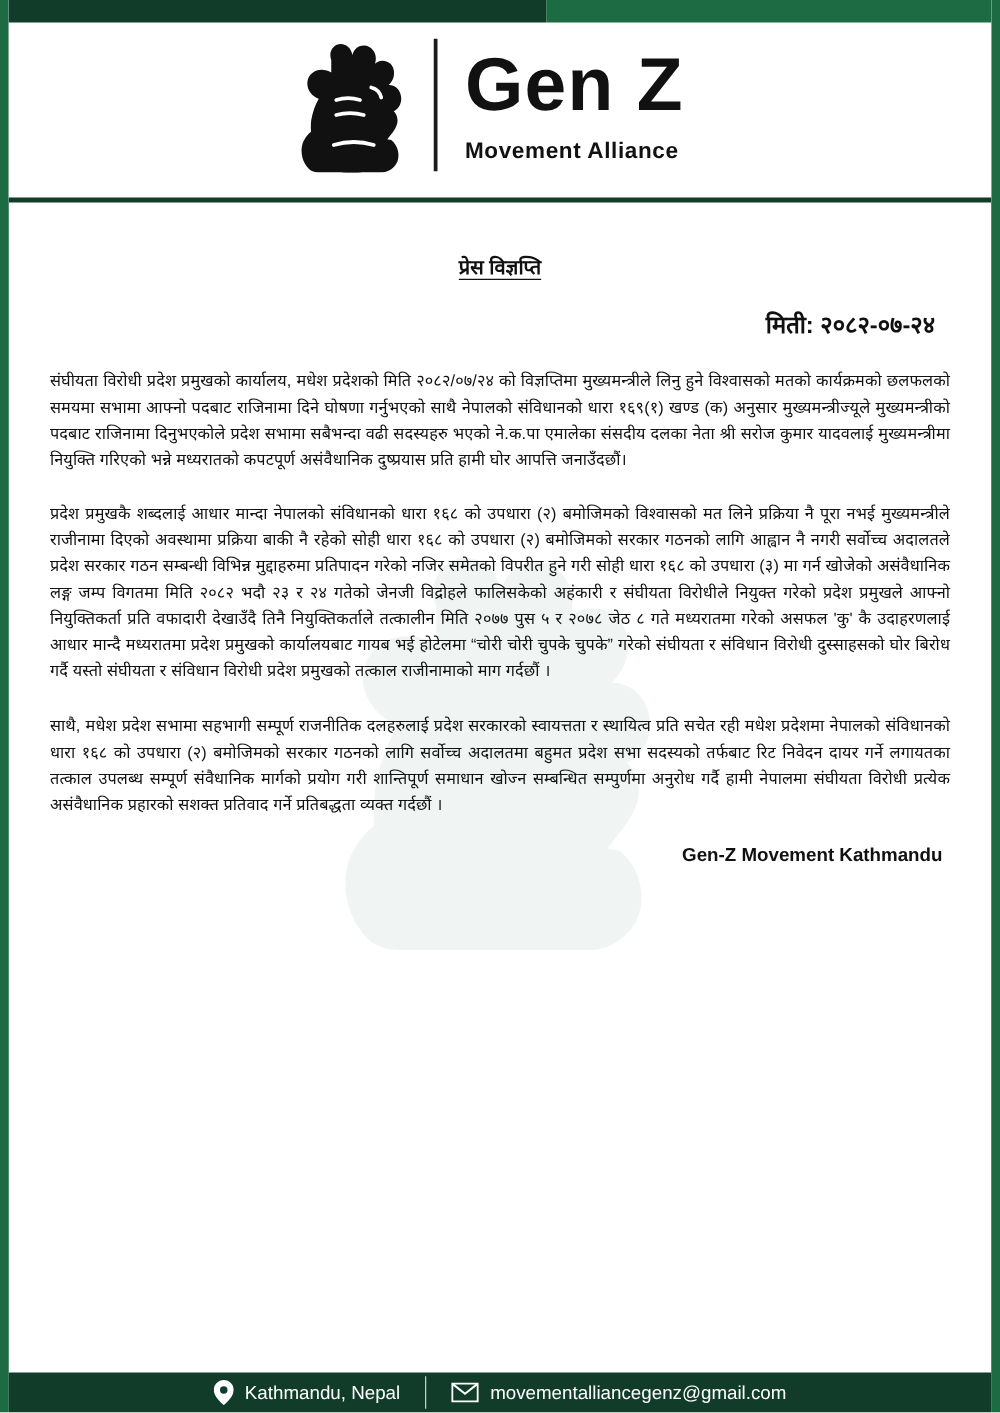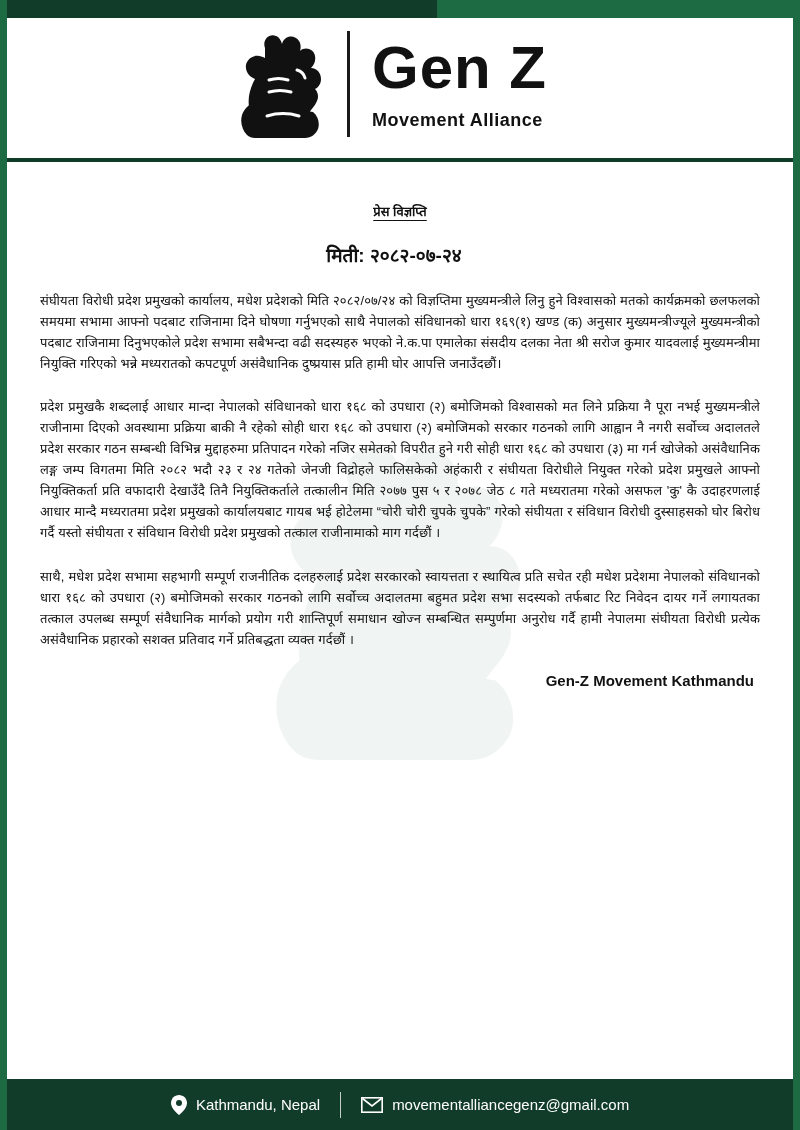--- a/index.html
+++ b/index.html
@@ -113,28 +113,28 @@
     position: absolute;
     top: 170px;
     left: 30px;
     right: 30px;
     bottom: 60px;
     padding: 0 3px;
     box-sizing: border-box;
   }
   .doc-title {
     text-align: center;
-    font-size: 13px;
+    font-size: 16px;
     font-weight: bold;
     margin-top: 32px;
     text-decoration: underline;
     text-underline-offset: 4px;
   }
   .doc-date {
-    text-align: center;
+    text-align: right;
     font-size: 19px;
     font-weight: bold;
     margin-top: 22px;
     padding-right: 12px;
   }
   .para {
     font-size: 13px;
     line-height: 1.62;
     text-align: justify;
     margin-top: 22px;
@@ -147,21 +147,21 @@
     margin-top: 22px;
     padding-right: 6px;
   }
 
   
   .footer {
     position: absolute;
     left: 0;
     right: 0;
     bottom: 0;
-    height: 51px;
+    height: 32px;
     background: #123c2a;
     color: #ffffff;
     display: flex;
     align-items: center;
     justify-content: center;
   }
   .footer-item {
     display: flex;
     align-items: center;
     font-size: 15px;

